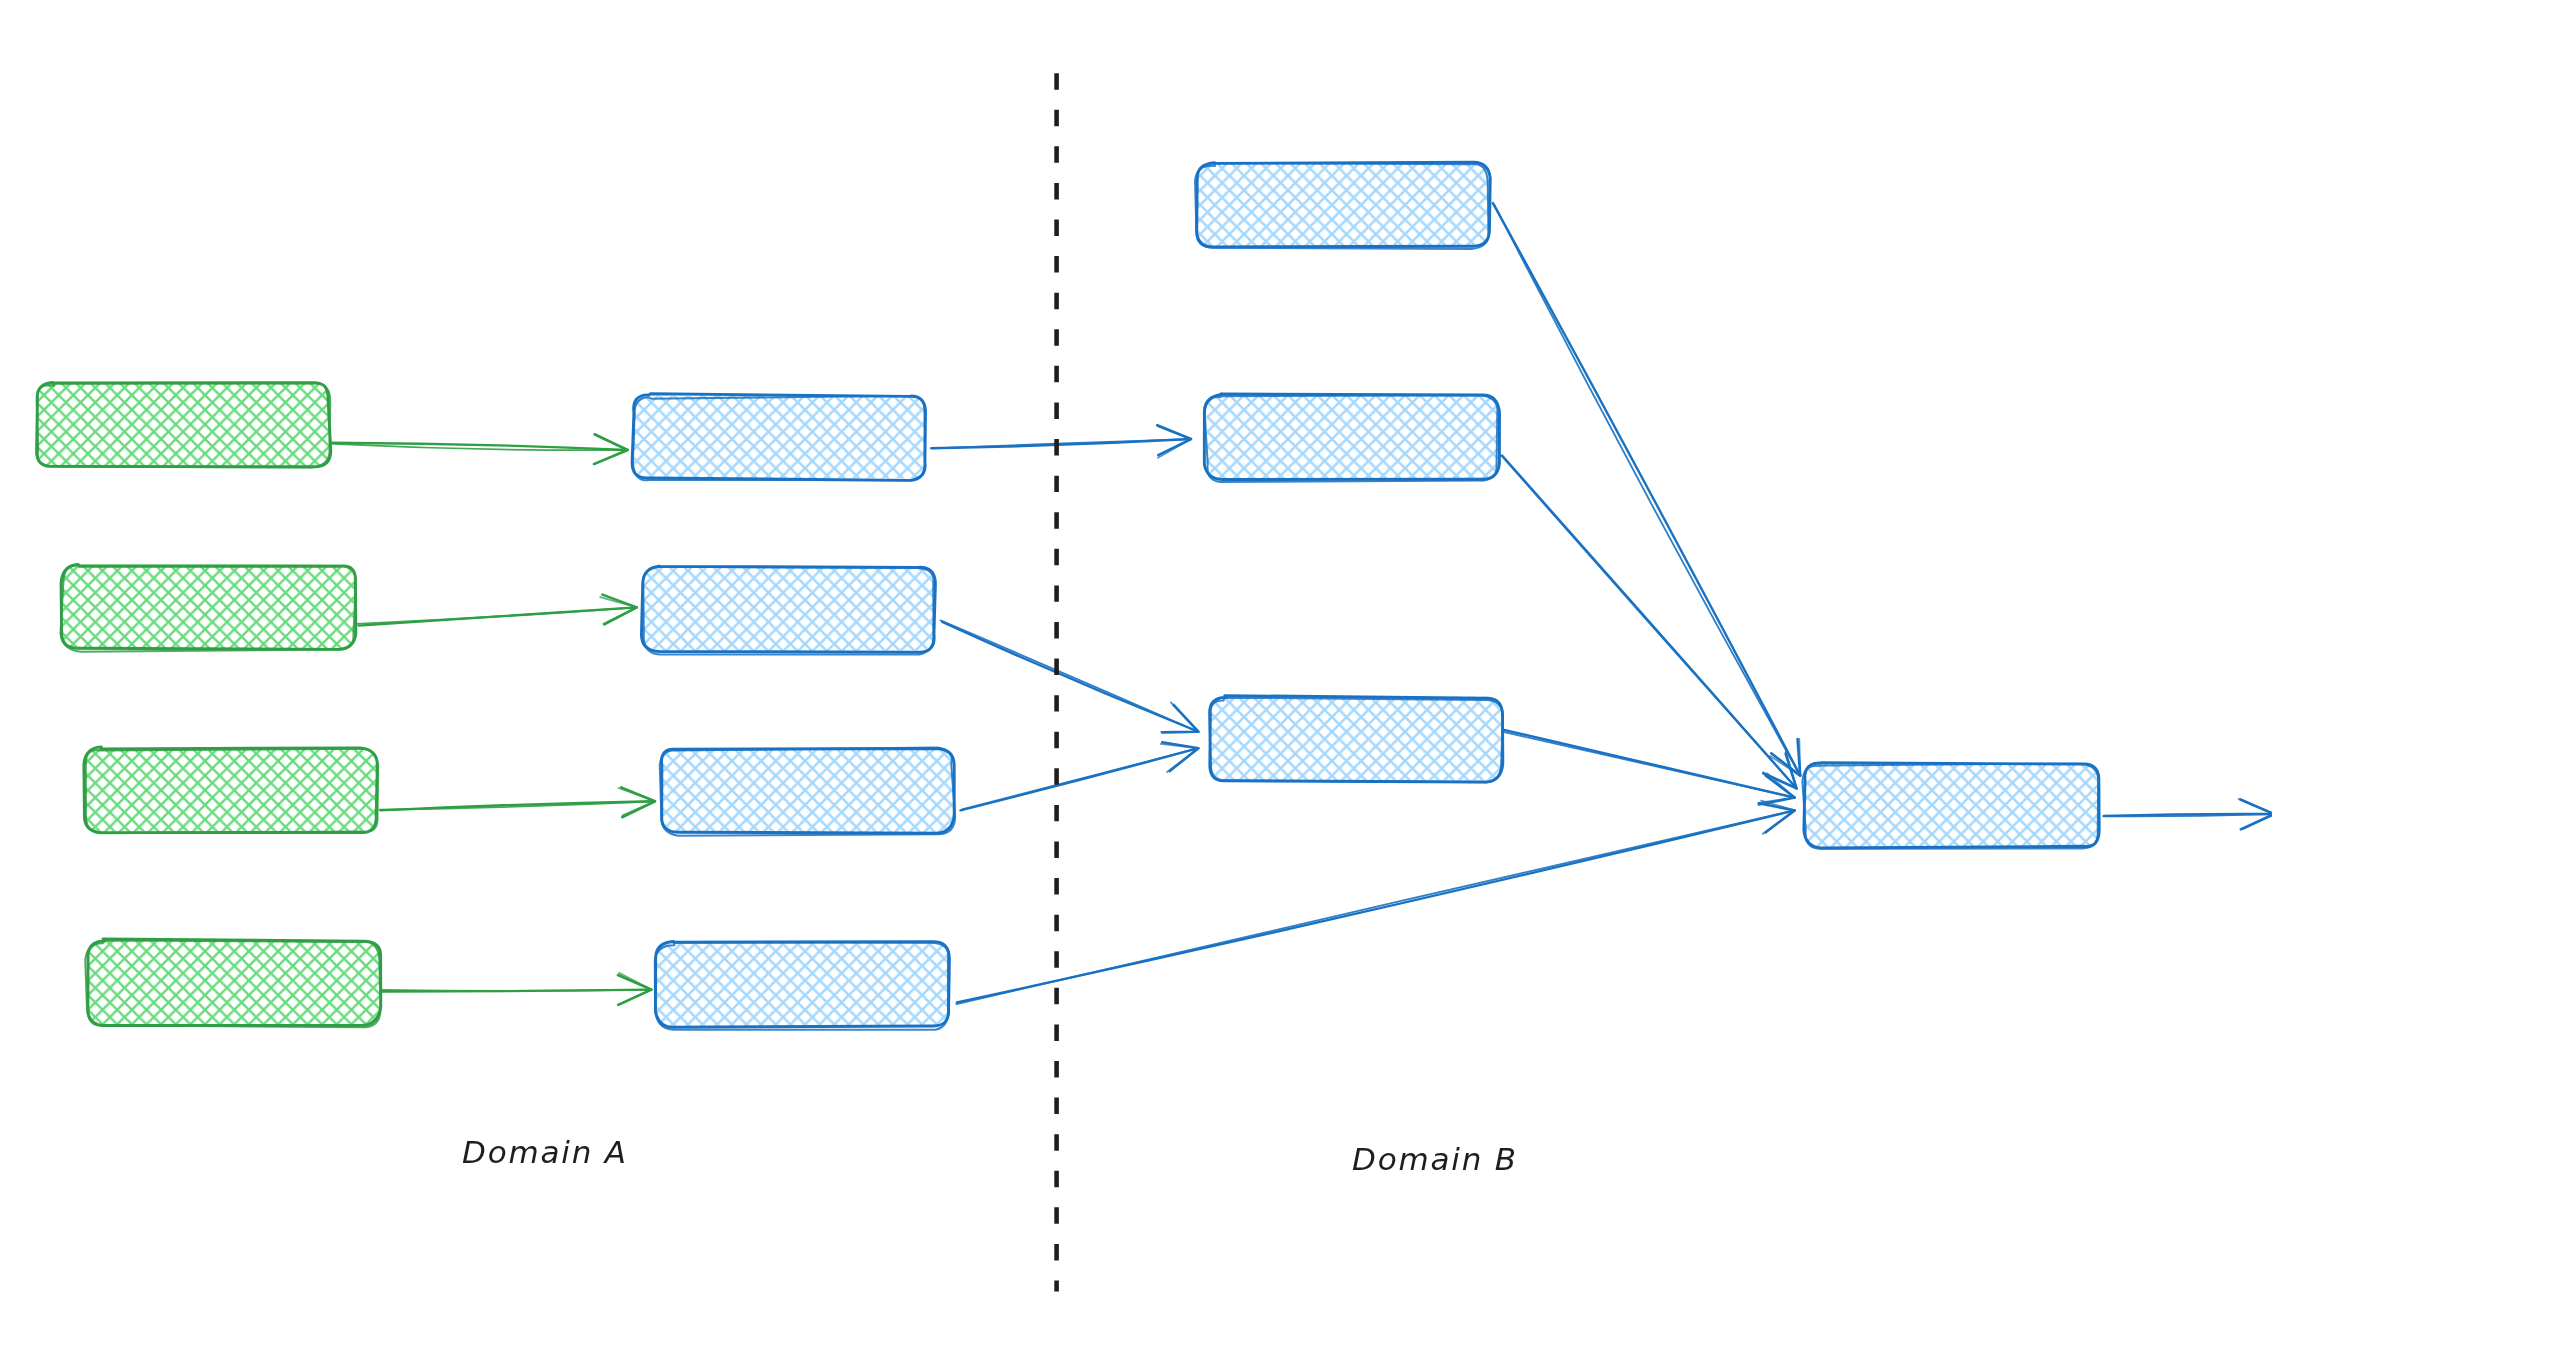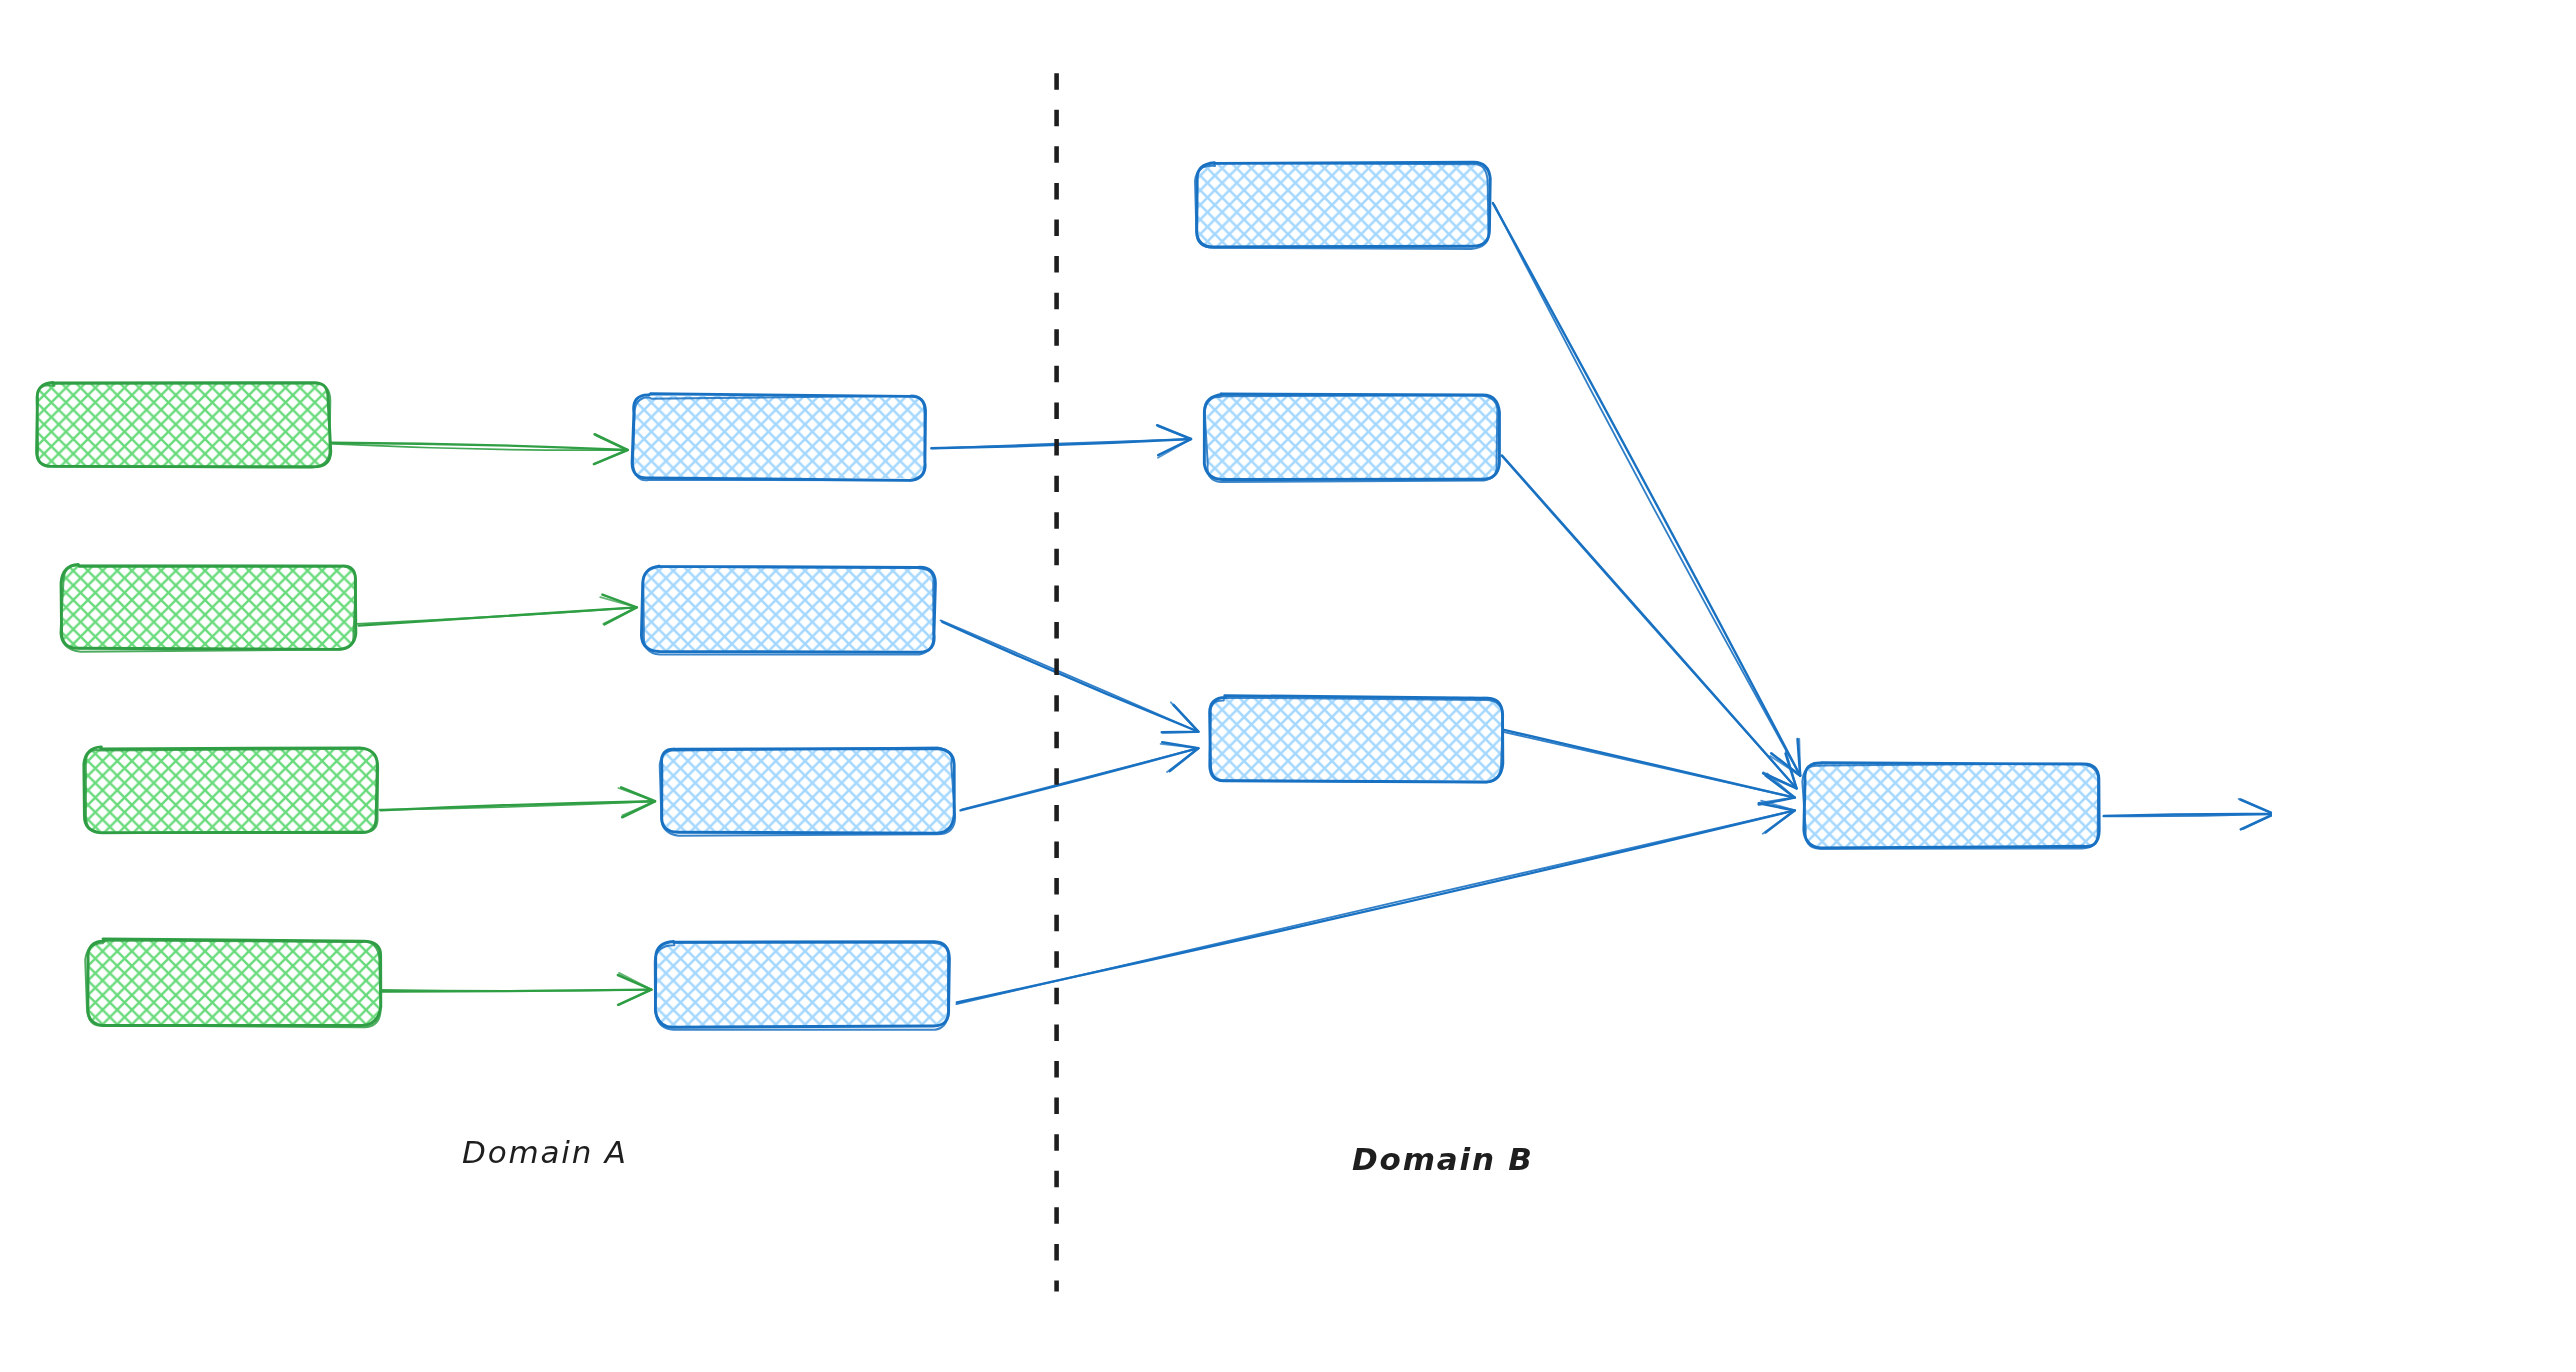--- a/index.html
+++ b/index.html
@@ -196,16 +196,16 @@
           <path d="M 2507.055171585388 834.2299321183143 L 2794.1346405037375 835.1773956311762 Q 2813.3720794691576 832.8394927980562 2811.2969208721524 853.1178600323935 L 2810.925863266236 909.2068097127633 Q 2811.2060951236663 925.8718086249529 2792.601767730807 924.7907479288014 L 2508.183681298133 927.3944244398709 Q 2488.659469604613 926.1712677963876 2489.3810497288505 906.5854152680307 L 2490.4323529252933 850.4371803283865 Q 2491.569471062706 835.0533271801906 2509.549790193117 833.0376960757364 Z" fill="none" stroke="#1971c2" stroke-width="3.2" stroke-linecap="round" stroke-linejoin="round"></path>
           <path d="M 2505.786187505809 833.692829990663 L 2794.0852446090826 835.0997709283604 Q 2810.525937462284 834.1714492326004 2809.8675105096154 851.7210266593011 L 2812.9710105911695 907.7796348574942 Q 2811.529055167143 928.6968500154078 2791.7327531815195 929.4606517156403 L 2506.5037004475034 927.7689036858588 Q 2488.610553360456 926.9298360356269 2491.0243474976273 907.5497053148456 L 2489.2586295612427 855.2869628925747 Q 2491.653982545833 837.3075622578186 2508.0274383556225 833.1798706055059 Z" fill="none" stroke="#1971c2" stroke-width="2.2" stroke-linecap="round" stroke-linejoin="round" opacity="0.85"></path>
         </g>
       </g>
     <g id="divider-layer">
         <line x1="1155" y1="80" x2="1155" y2="1412" stroke="#1e1e1e" stroke-width="5" stroke-dasharray="18 22" stroke-linecap="butt"></line>
       </g>
   </svg>
 
   <div class="domain-label" id="domain-a-label" style="left: 462px; top: 1134px;">Domain A</div>
-  <div class="domain-label" id="domain-b-label" style="left: 1352px; top: 1141px; font-weight: bold;">Domain B</div>
+  <div class="domain-label" id="domain-b-label" style="left: 1352px; top: 1141px;">Domain B</div>
 
 </div>
 
 
 </body></html>

